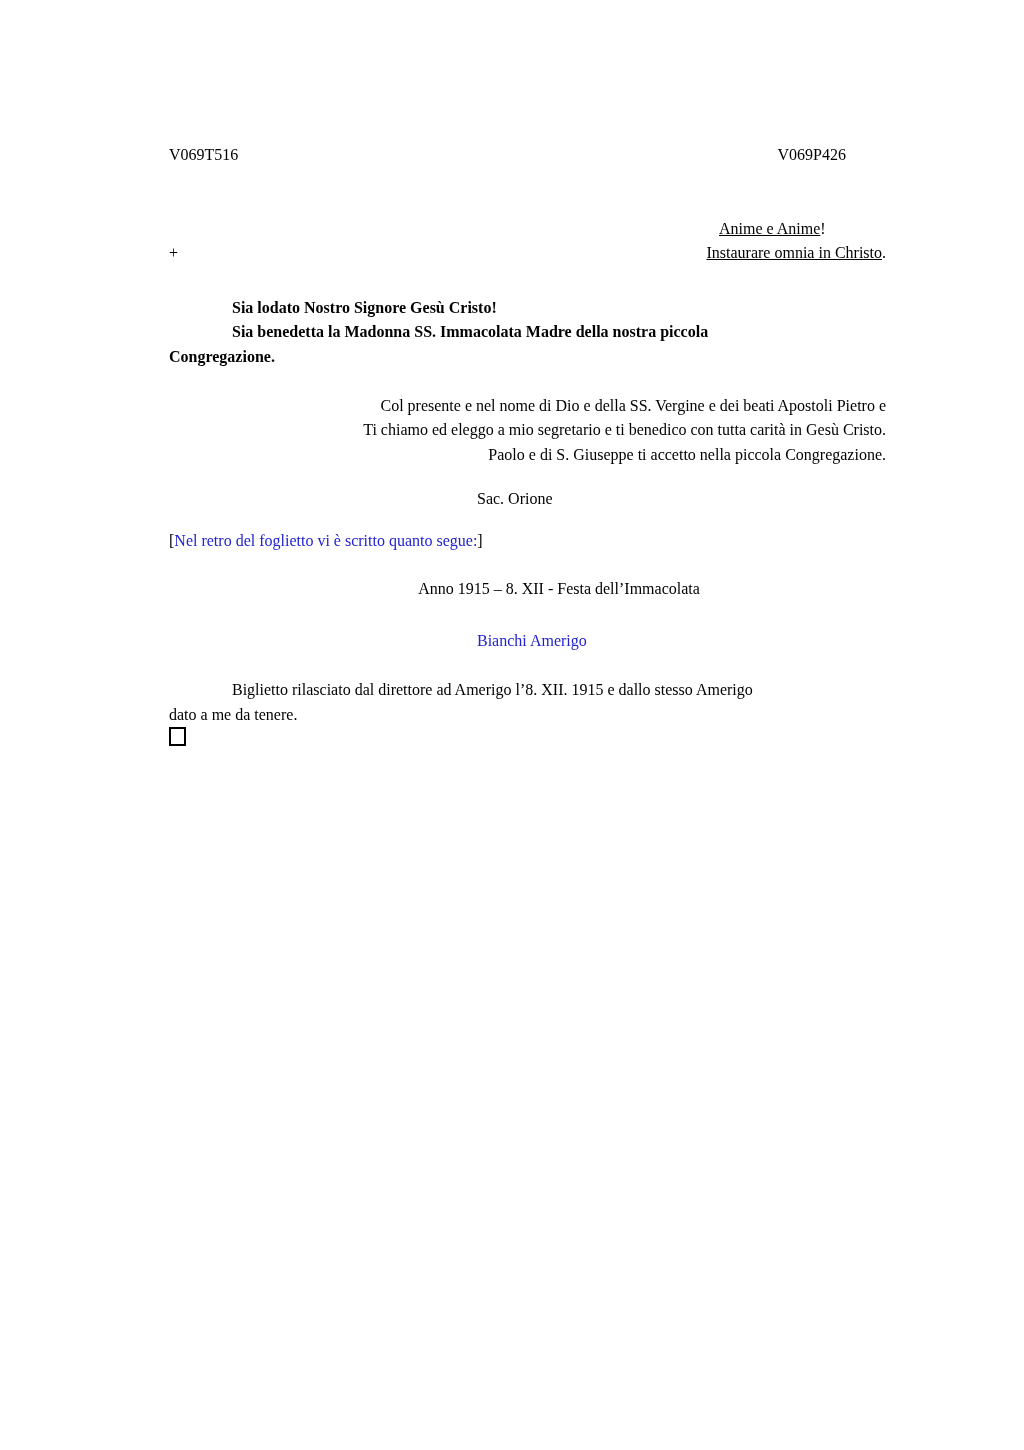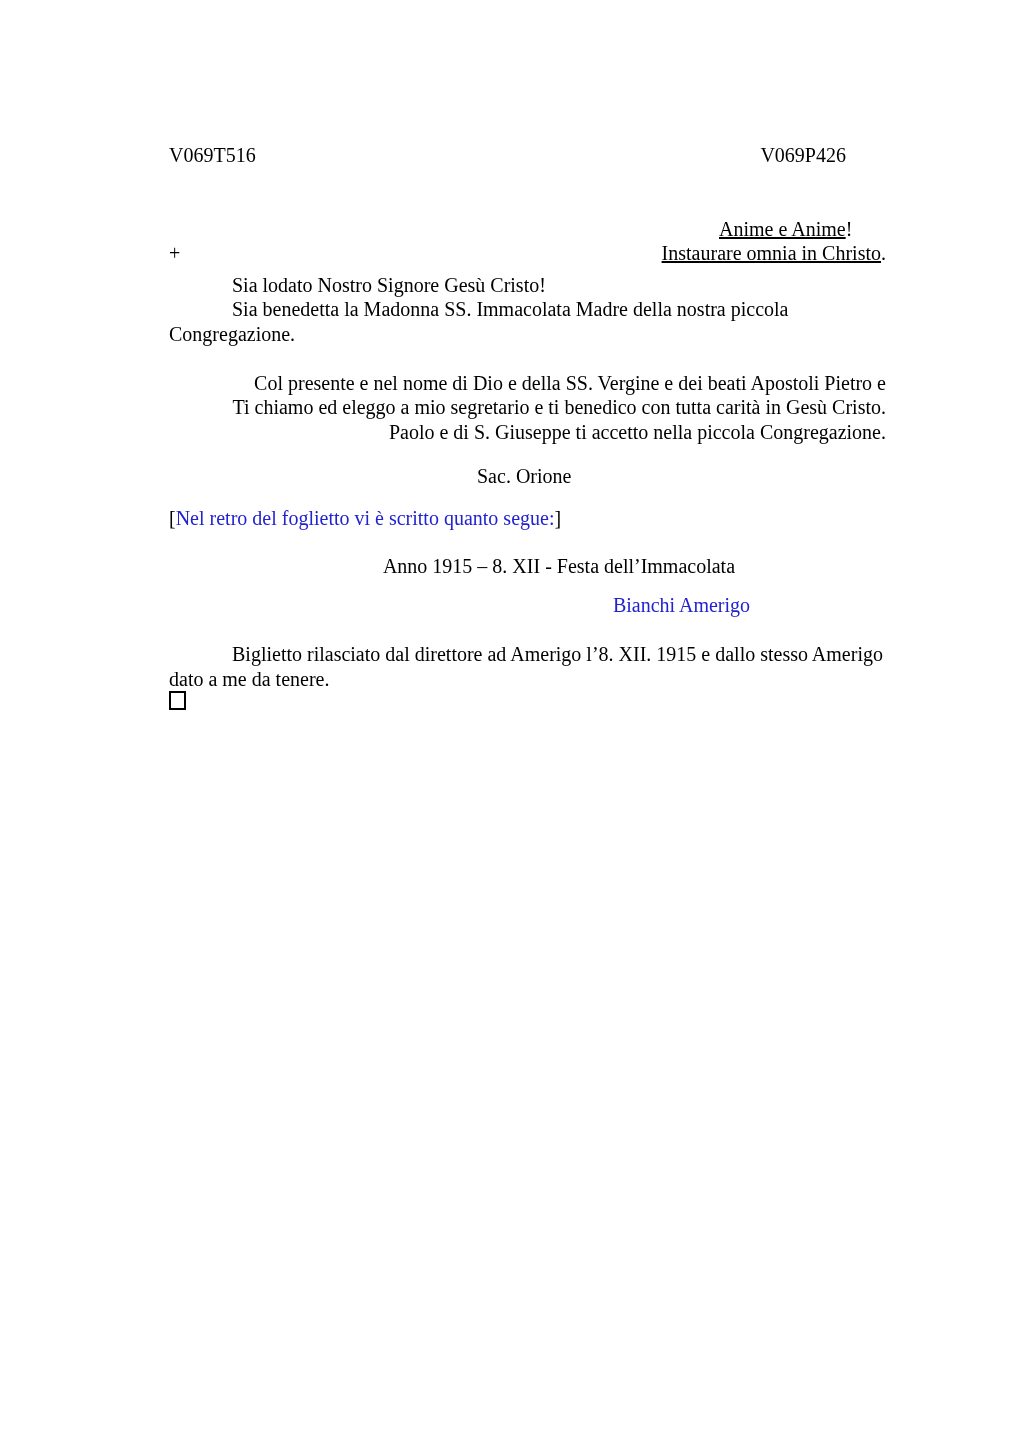--- a/index.html
+++ b/index.html
@@ -4,36 +4,36 @@
 <style>
   html, body { margin: 0; padding: 0; background: #ffffff; }
   .page {
     position: relative;
     width: 1024px;
     height: 1450px;
     background: #ffffff;
     box-sizing: border-box;
     padding: 143px 138px 0 169px;
     font-family: "Liberation Serif", "DejaVu Serif", serif;
-    font-size: 20px;
+    font-size: 16px;
     line-height: 24.5px;
     color: #000000;
   }
   .line { white-space: nowrap; }
   .header-row { display: flex; justify-content: space-between; }
   .hdr-right { margin-right: 40px; }
   .motto1 { margin-top: 49px; margin-left: 550px; }
   .motto2 { display: flex; justify-content: space-between; }
   .u { text-decoration: underline; }
-  .para1 { margin-top: 7px; }
+  .para1 { margin-top: 30px; font-weight: bold; }
   .para2 { margin-top: 24.5px; text-align: right; }
   .sig { margin-top: 19.5px; margin-left: 308px; }
   .note { margin-top: 17.5px; }
   .anno { margin-top: 23.5px; margin-left: 63px; text-align: center; }
-  .bianchi { margin-top: 15px; margin-left: 308px; text-align: center; }
+  .bianchi { margin-top: 28px; margin-left: 308px; }
   .para3 { margin-top: 24.5px; }
   .ind { padding-left: 63px; }
   .blue { color: #2222d0; }
   .sq {
     display: inline-block;
     width: 13px;
     height: 15px;
     border: 2px solid #000000;
     background: #ffffff;
   }

